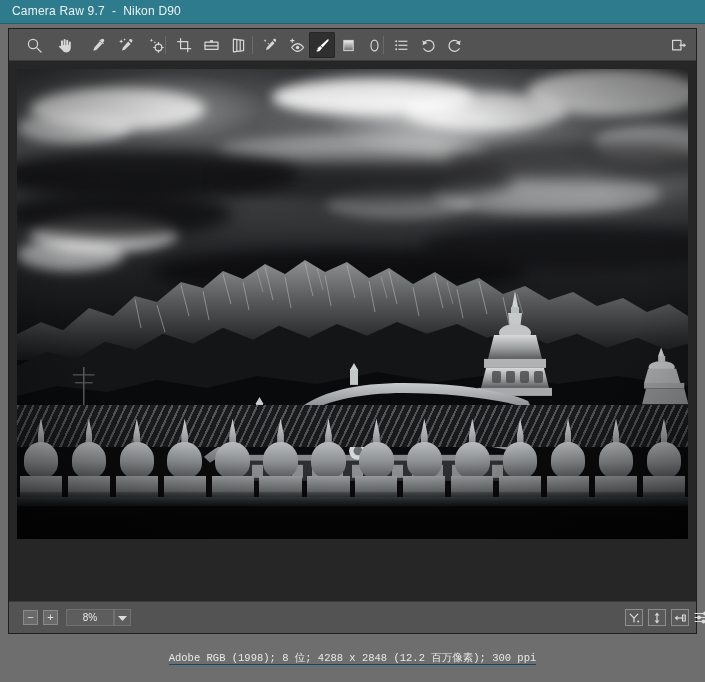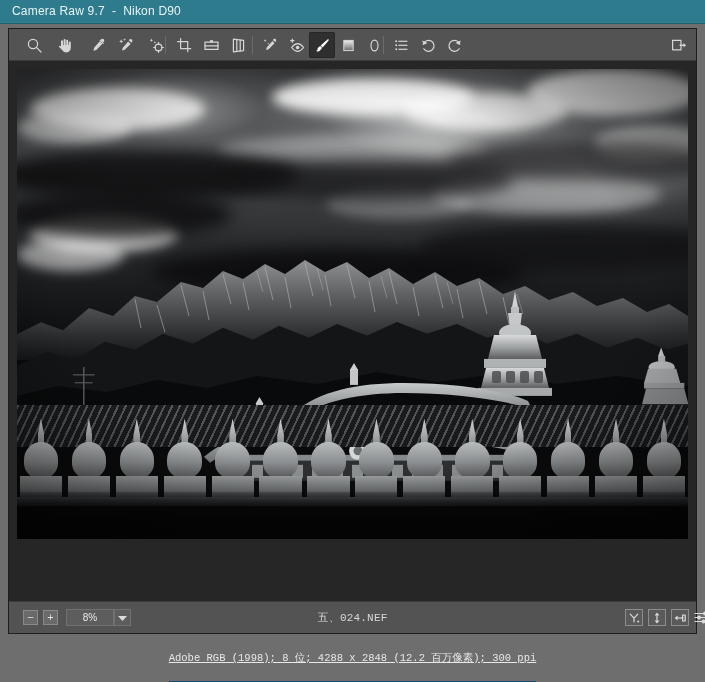--- a/index.html
+++ b/index.html
@@ -296,22 +296,21 @@
     left: 0; top: 15px;
     width: 705px;
     text-align: center;
     color: #e8e8e8;
     font-size: 10.5px;
     font-family: "Liberation Mono", monospace;
     letter-spacing: 0;
   }
   .workflow-link span {
     border-bottom: 1px solid #0c4a6e;
-    padding-bottom: 17px;
-    text-decoration: underline;
+    padding-bottom: 0;
   }
 </style>
 </head>
 <body>
 
 <div id="app">
 
   <div class="titlebar">
     <div class="titlebar-text">Camera Raw 9.7  -  Nikon D90</div>
   </div>
@@ -723,21 +722,20 @@
     <div class="statusbar">
       <div class="sqbtn" style="left:14px">−</div>
       <div class="sqbtn" style="left:34px">+</div>
       <div class="zoombox">8%</div>
       <div class="zoomarrow">
         <svg width="9" height="6" viewBox="0 0 9 6">
             <path fill="#dcdcdc" d="M0 1h9L4.5 6z"></path>
           </svg>
       </div>
 
-      <div class="filename">五、024.NEF</div>
 
       <div class="ricon" style="left:616px">
         <svg width="12" height="12" viewBox="0 0 12 12">
           <path class="st" d="M2.2 2.2L6 6.2M9.8 2.2L6 6.2M6 6.2v3.6"></path>
           <circle class="sf" cx="10.2" cy="9.6" r="1"></circle>
         </svg>
       </div>
       <div class="ricon" style="left:639px">
         <svg width="12" height="12" viewBox="0 0 12 12">
           <path class="sf" d="M6 0.6l2.4 3H3.6z"></path>

